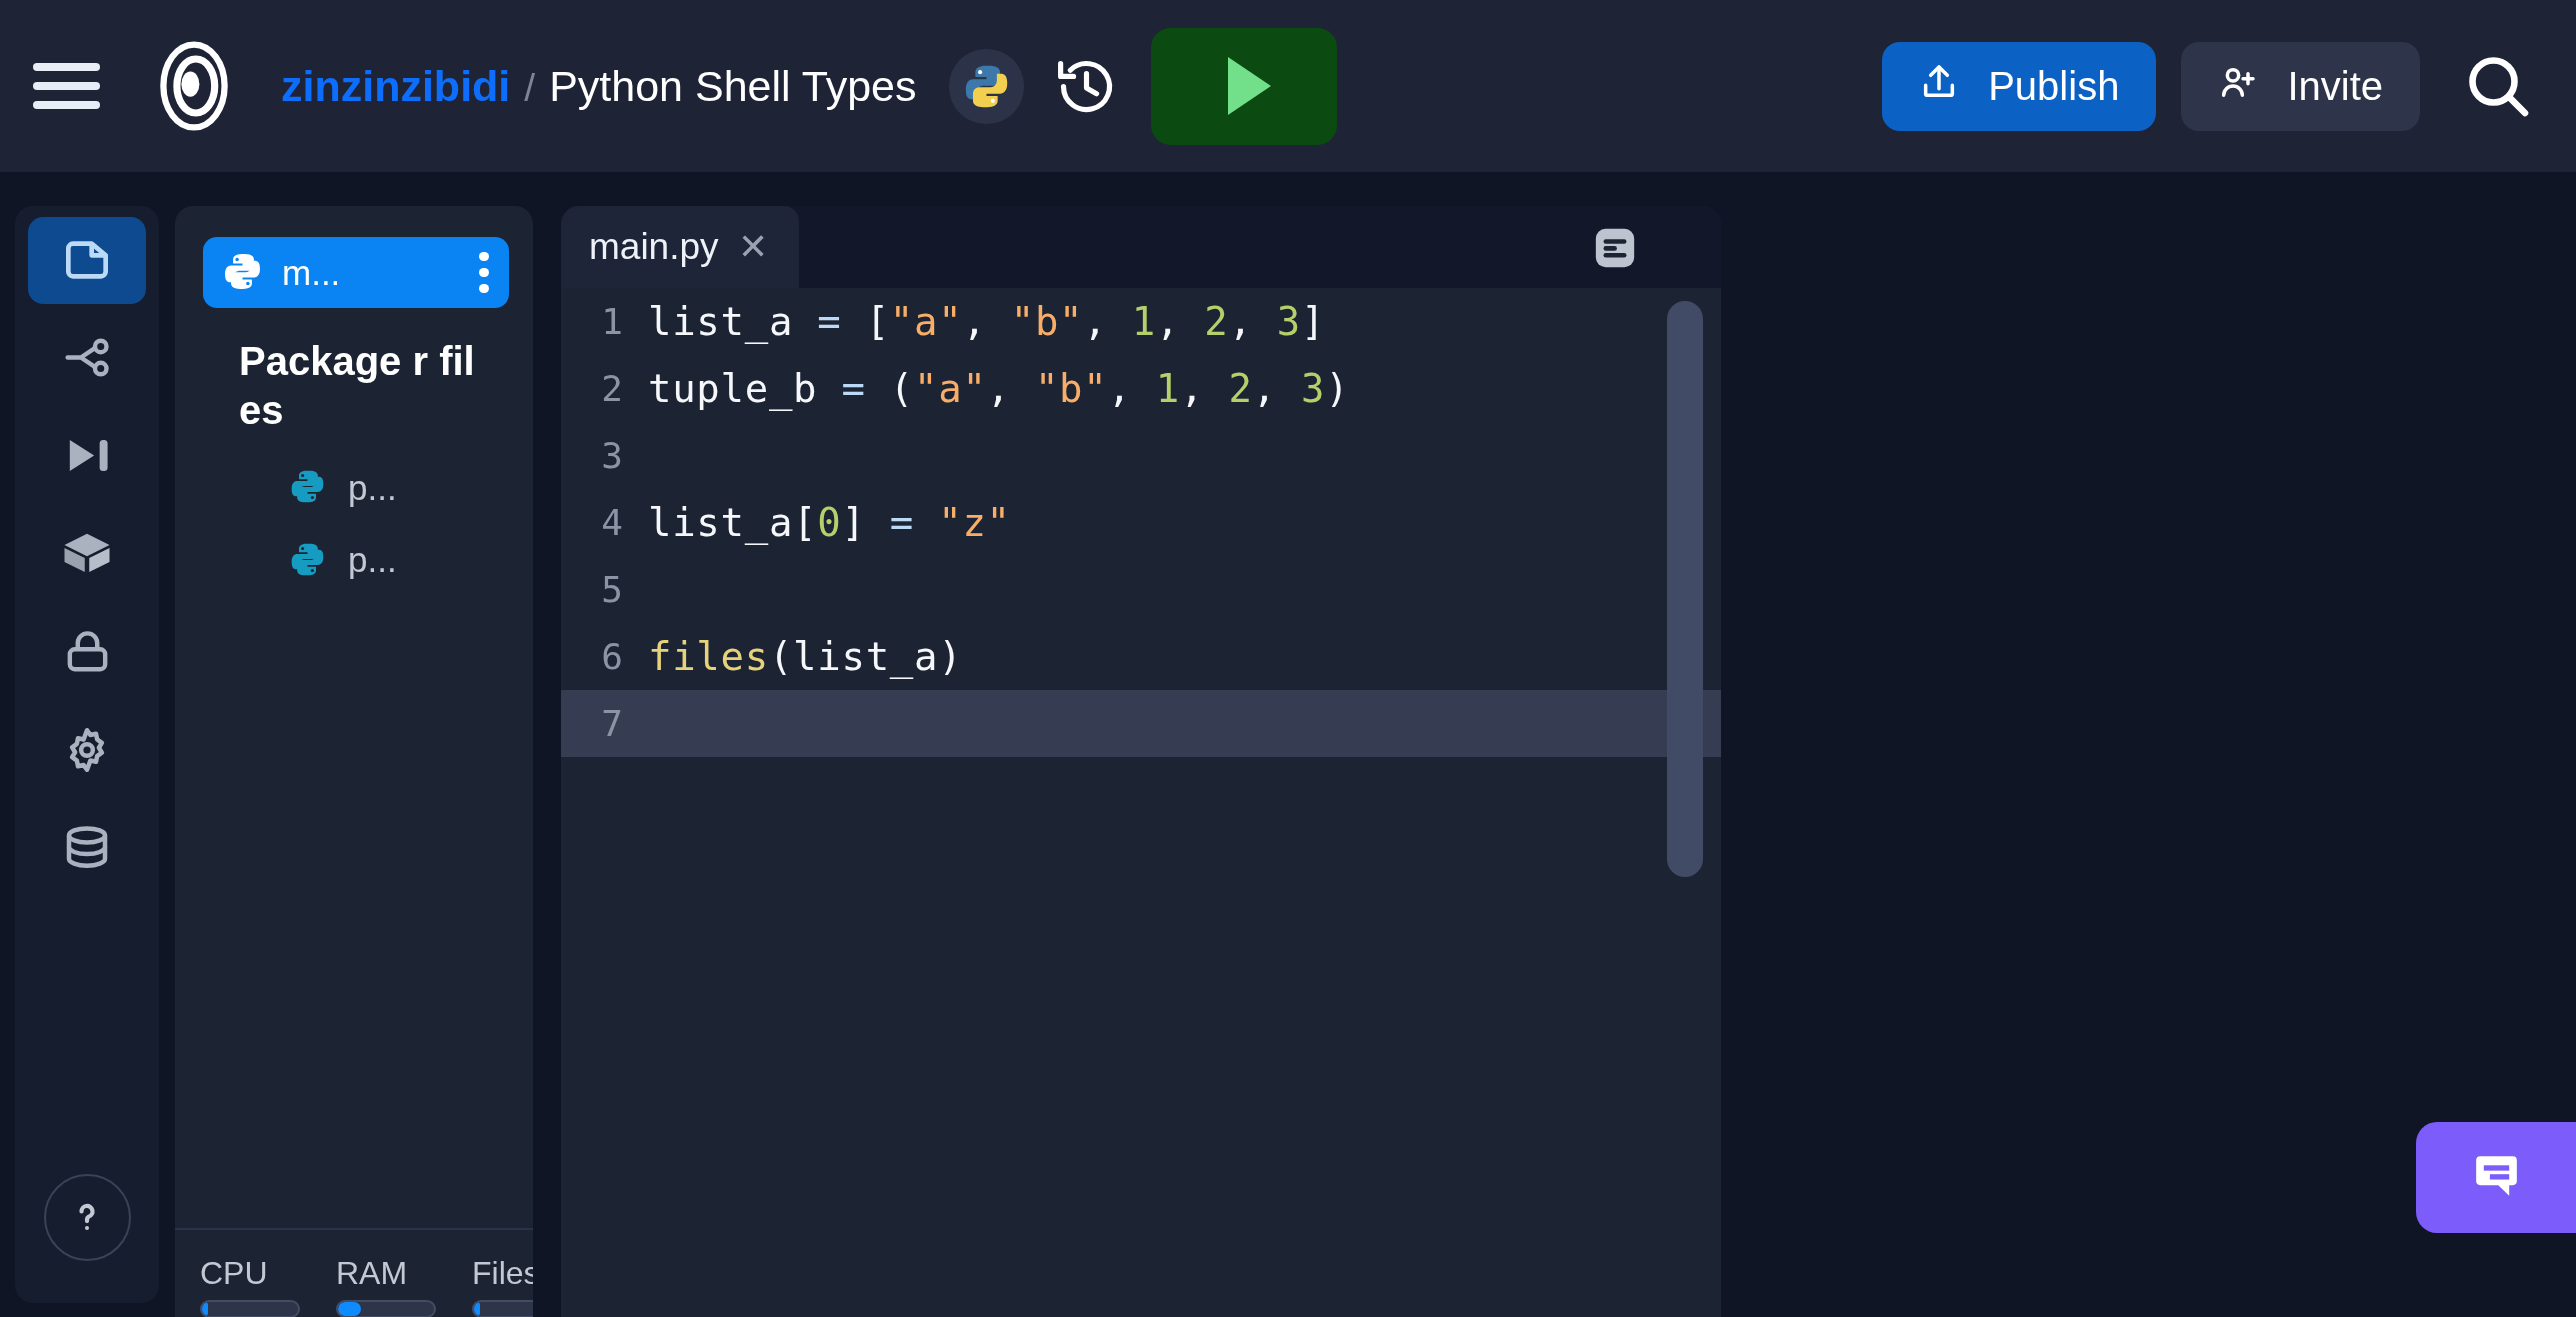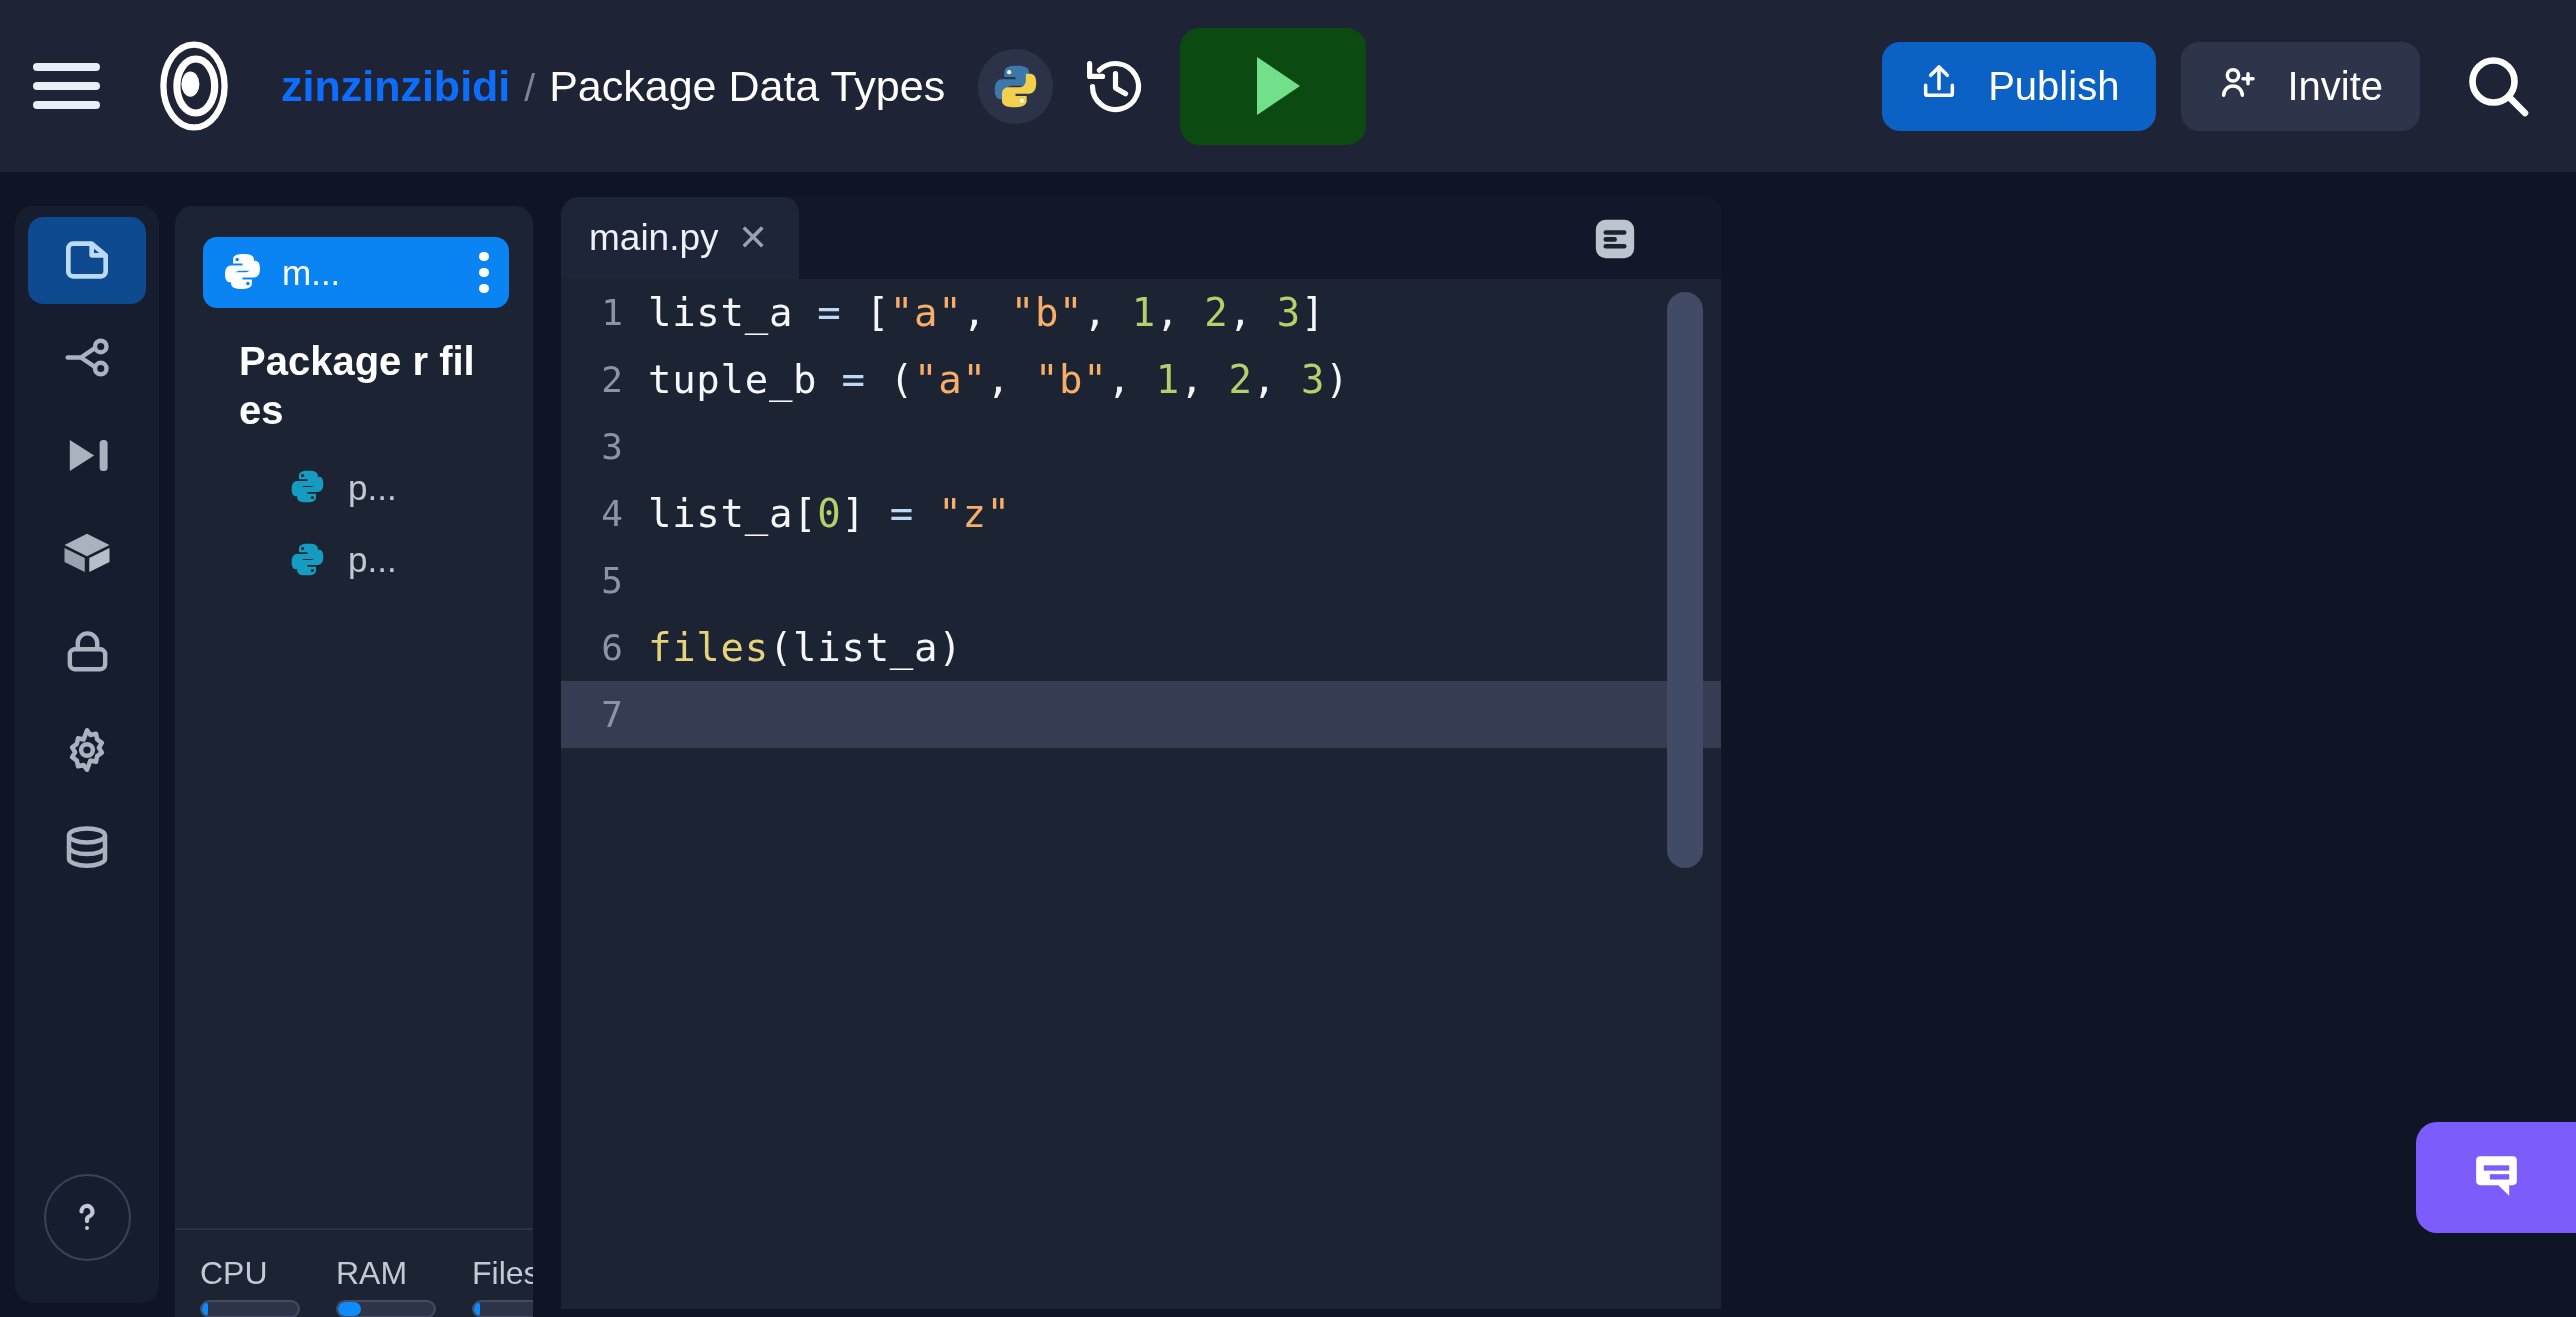--- a/index.html
+++ b/index.html
@@ -73,21 +73,21 @@
   .sub-files{padding:25px 0 0 0;display:flex;flex-direction:column;gap:16.7px;}
   .sub-row{display:flex;align-items:center;gap:21px;padding-left:85px;cursor:pointer;height:56px;}
   .sub-name{font-size:35px;color:#c3c9d4;}
   .resources{margin-top:auto;border-top:2.8px solid #2b3248;padding:25px 0 0 25px;display:flex;gap:36px;}
   .res{width:103px;}
   .res-label{font-size:32px;color:#c3c9d4;margin-bottom:8px;white-space:nowrap;}
   .res-track{width:100px;height:18px;border-radius:9px;background:#2e3549;border:2.1px solid #444c63;overflow:hidden;}
   .res-fill{height:100%;background:#0d8bff;border-radius:9px;}
 
   
-  .editor-panel{position:absolute;left:561px;top:197px;width:1160px;height:1112px;background:var(--bg-editor);border-radius:18px 18px 0 0;overflow:hidden;}
+  .editor-panel{position:absolute;left:561px;top:206px;width:1160px;height:1112px;background:var(--bg-editor);border-radius:18px 18px 0 0;overflow:hidden;}
   .ed-tabbar{height:82px;background:var(--bg-tabbar);display:flex;align-items:flex-end;position:relative;}
   .ed-tab{height:82px;display:flex;align-items:center;gap:19.4px;padding:0 31px 0 28px;background:var(--bg-tab-active);border-radius:15.3px 15.3px 0 0;cursor:pointer;}
   .ed-tab-label{font-size:37px;color:#eef1f7;}
   .tab-close{font-size:36px;color:#9aa2b2;line-height:1;cursor:pointer;}
   .ed-format{position:absolute;right:83px;top:19.4px;width:46px;height:46px;cursor:pointer;}
   .code-area{position:relative;height:calc(100% - 82px);}
   .code-line{display:flex;align-items:center;height:67px;}
   .code-line.active{background:var(--line-active);}
   .ln{width:87px;text-align:right;padding-right:25px;font-family:"DejaVu Sans Mono", monospace;font-size:36px;color:#8b93a5;user-select:none;}
   .src{font-family:"DejaVu Sans Mono", monospace;font-size:39px;color:var(--ident);white-space:pre;letter-spacing:0.7px;}
@@ -127,21 +127,21 @@
       <svg viewBox="0 0 100 100" width="90" height="90" aria-hidden="true">
         <ellipse cx="50" cy="50" rx="34" ry="46" fill="none" stroke="#ffffff" stroke-width="7"></ellipse>
         <ellipse cx="52" cy="50" rx="21" ry="30" fill="none" stroke="#ffffff" stroke-width="8"></ellipse>
         <ellipse cx="46" cy="48" rx="10" ry="14" fill="#ffffff"></ellipse>
       </svg>
     </div>
 
     <div class="breadcrumb">
       <span class="bc-owner">zinzinzibidi</span>
       <span class="bc-sep">/</span>
-      <span class="bc-title">Package Data Types</span>
+      <span class="bc-title">Python Shell Types</span>
     </div>
 
     <div class="lang-chip">
       <svg viewBox="0 0 64 64" width="51" height="51" aria-hidden="true">
         <path d="M31 6c-8 0-13 3-13 8v6h14v3H15c-5 0-9 4-9 13s3 12 8 12h5v-8c0-6 4-9 10-9h12c4 0 8-3 8-8V14c0-5-5-8-13-8h-5z" fill="#3c78aa"></path>
         <path d="M33 58c8 0 13-3 13-8v-6H32v-3h17c5 0 9-4 9-13s-3-12-8-12h-5v8c0 6-4 9-10 9H23c-4 0-8 3-8 8v9c0 5 5 8 13 8h5z" fill="#f2cf4e"></path>
         <circle cx="24" cy="14" r="2.6" fill="#ffffff"></circle>
         <circle cx="40" cy="50" r="2.6" fill="#ffffff"></circle>
       </svg>
     </div>

